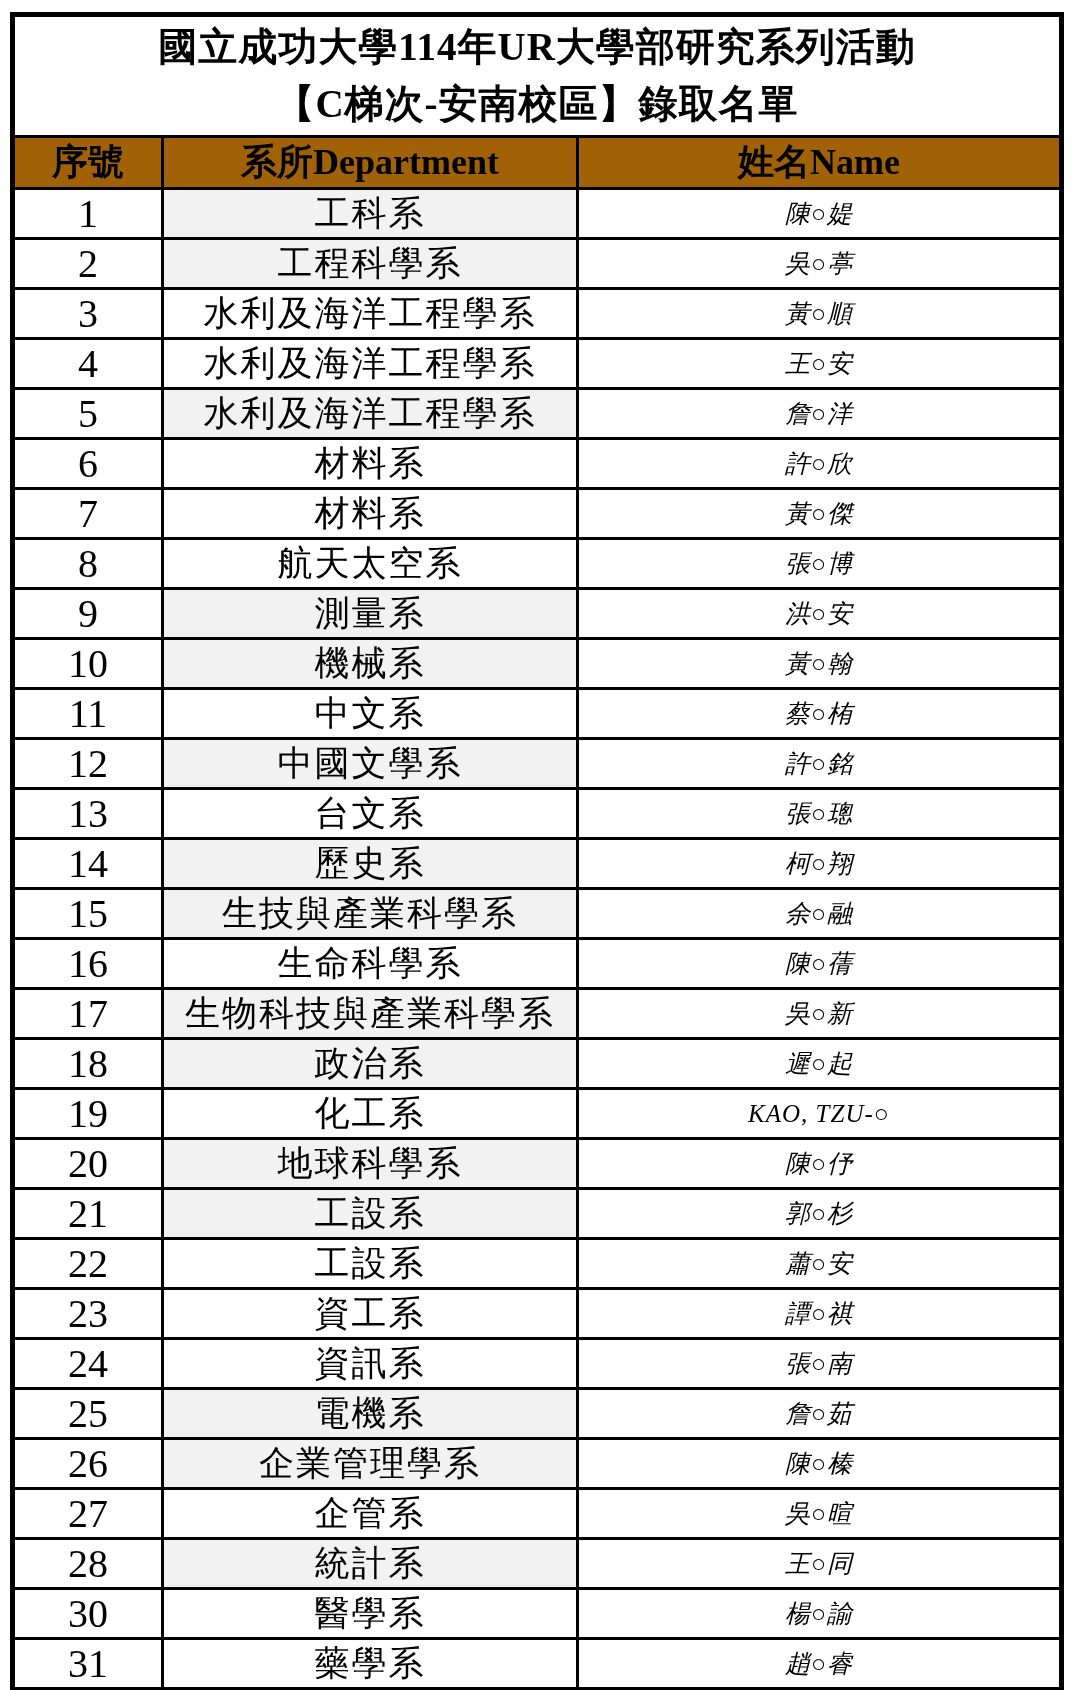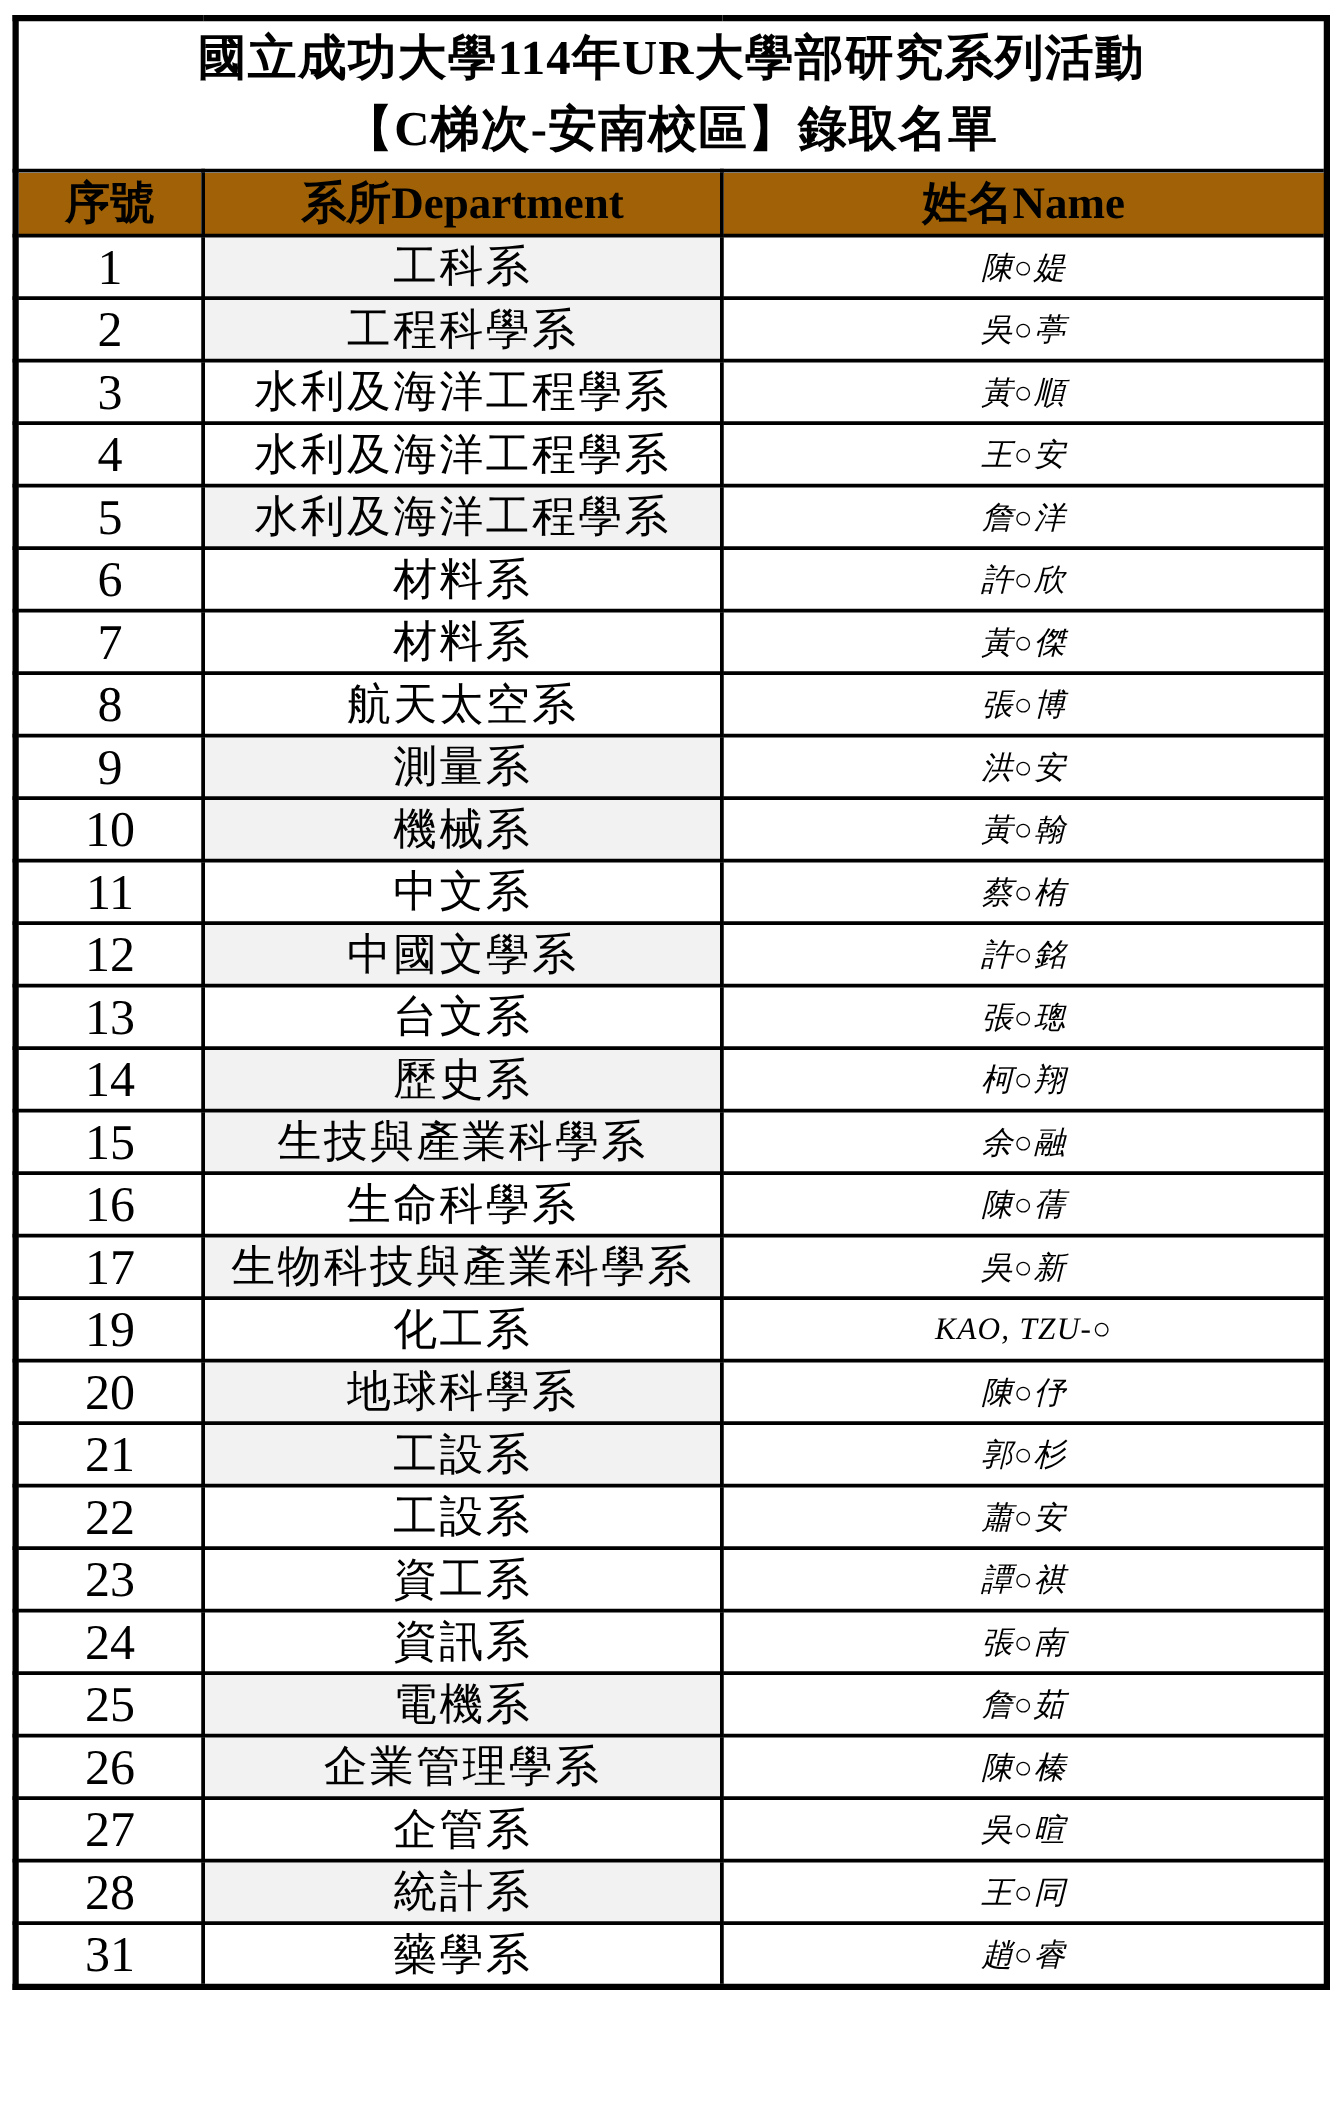--- a/index.html
+++ b/index.html
@@ -131,20 +131,25 @@
         <tr>
     <td class="c-no">16</td>
     <td class="c-dept">生命科學系</td>
     <td class="c-name">陳○蒨</td>
   </tr>
         <tr class="shaded">
     <td class="c-no">17</td>
     <td class="c-dept">生物科技與產業科學系</td>
     <td class="c-name">吳○新</td>
   </tr>
+        <tr class="shaded">
+    <td class="c-no">18</td>
+    <td class="c-dept">政治系</td>
+    <td class="c-name">遲○起</td>
+  </tr>
         <tr>
     <td class="c-no">19</td>
     <td class="c-dept">化工系</td>
     <td class="c-name">KAO, TZU-○</td>
   </tr>
         <tr class="shaded">
     <td class="c-no">20</td>
     <td class="c-dept">地球科學系</td>
     <td class="c-name">陳○伃</td>
   </tr>
@@ -180,20 +185,25 @@
   </tr>
         <tr>
     <td class="c-no">27</td>
     <td class="c-dept">企管系</td>
     <td class="c-name">吳○暄</td>
   </tr>
         <tr class="shaded">
     <td class="c-no">28</td>
     <td class="c-dept">統計系</td>
     <td class="c-name">王○同</td>
+  </tr>
+        <tr>
+    <td class="c-no">30</td>
+    <td class="c-dept">醫學系</td>
+    <td class="c-name">楊○諭</td>
   </tr>
         <tr>
     <td class="c-no">31</td>
     <td class="c-dept">藥學系</td>
     <td class="c-name">趙○睿</td>
   </tr>
       </tbody>
   </table>
 </div>
 

